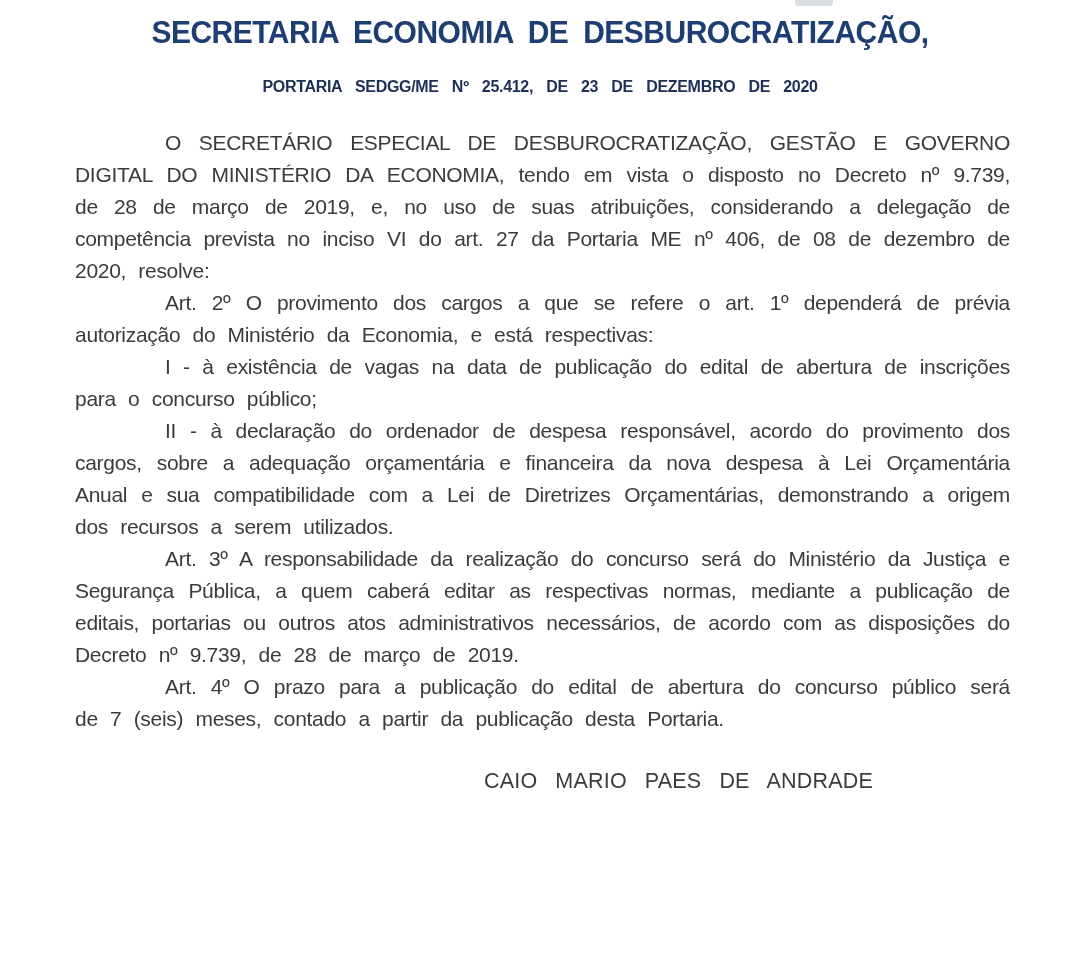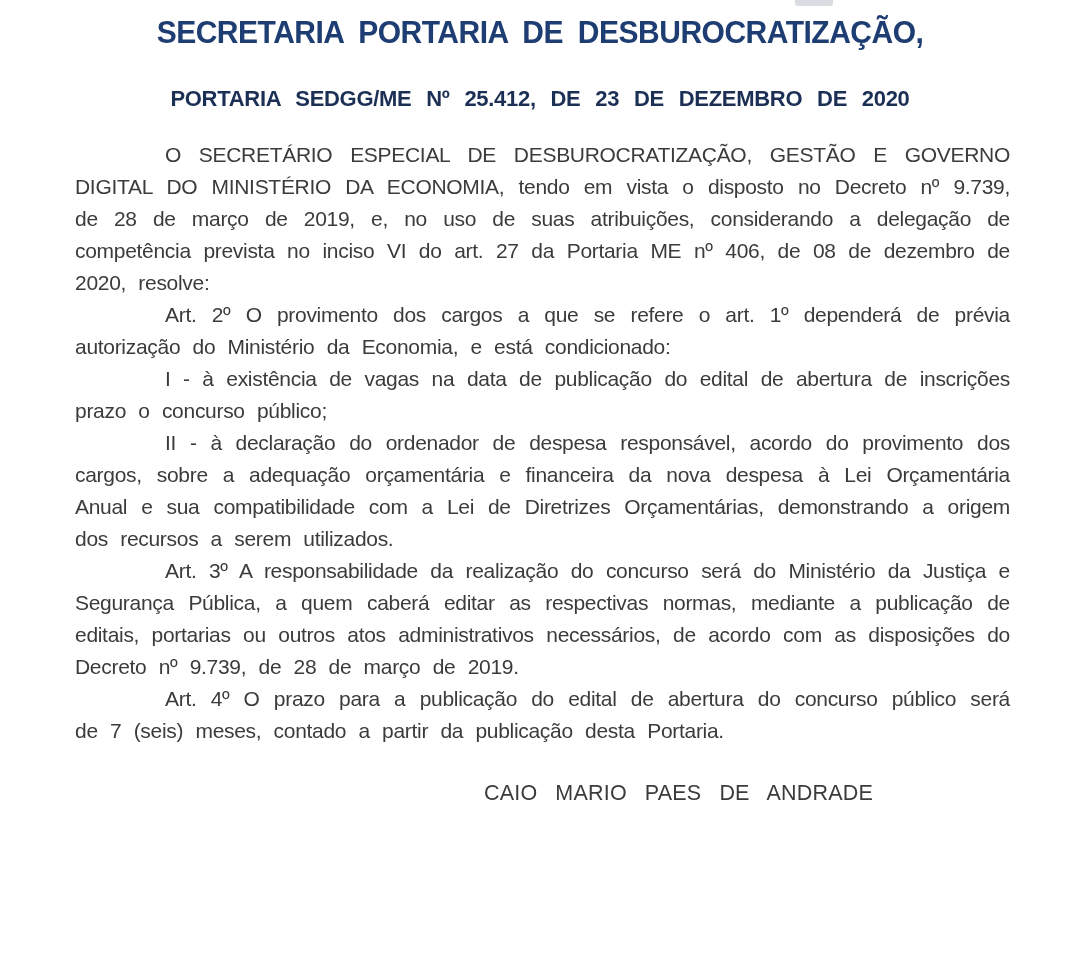--- a/index.html
+++ b/index.html
@@ -25,24 +25,24 @@
     text-align: center;
     font-weight: bold;
     font-size: 30px;
     line-height: 34px;
     letter-spacing: -0.5px;
     word-spacing: 7px;
     color: #1e3d72;
     transform: scaleY(1.02);
   }
   .doc-subtitle {
-    margin-top: 36px;
+    margin-top: 24px;
     text-align: center;
     font-weight: bold;
-    font-size: 22px;
+    font-size: 16px;
     line-height: 25px;
     letter-spacing: -0.3px;
     word-spacing: 9px;
     color: #1c2f55;
   }
   .doc-body {
     margin: 28px 70px 4px 75px;
     font-size: 21px;
     line-height: 32px;
     color: #3b3b3b;
@@ -65,26 +65,26 @@
     color: #3b3b3b;
   }
 </style>
 </head>
 <body>
 
 <div class="scan-artifact"></div>
 
 <header>
   <h1 class="doc-title">
-    <div>SECRETARIA PORTARIA DE DESBUROCRATIZAÇÃO,</div>
+    <div>SECRETARIA ECONOMIA DE DESBUROCRATIZAÇÃO,</div>
   </h1>
   <h2 class="doc-subtitle">PORTARIA SEDGG/ME Nº 25.412, DE 23 DE DEZEMBRO DE 2020</h2>
 </header>
 
 <main class="doc-body">
   <p>O SECRETÁRIO ESPECIAL DE DESBUROCRATIZAÇÃO, GESTÃO E GOVERNO DIGITAL DO MINISTÉRIO DA ECONOMIA, tendo em vista o disposto no Decreto nº 9.739, de 28 de março de 2019, e, no uso de suas atribuições, considerando a delegação de competência prevista no inciso VI do art. 27 da Portaria ME nº 406, de 08 de dezembro de 2020, resolve:</p>
-  <p>Art. 2º O provimento dos cargos a que se refere o art. 1º dependerá de prévia autorização do Ministério da Economia, e está condicionado:</p>
-  <p>I - à existência de vagas na data de publicação do edital de abertura de inscrições prazo o concurso público;</p>
+  <p>Art. 2º O provimento dos cargos a que se refere o art. 1º dependerá de prévia autorização do Ministério da Economia, e está respectivas:</p>
+  <p>I - à existência de vagas na data de publicação do edital de abertura de inscrições para o concurso público;</p>
   <p>II - à declaração do ordenador de despesa responsável, acordo do provimento dos cargos, sobre a adequação orçamentária e financeira da nova despesa à Lei Orçamentária Anual e sua compatibilidade com a Lei de Diretrizes Orçamentárias, demonstrando a origem dos recursos a serem utilizados.</p>
   <p>Art. 3º A responsabilidade da realização do concurso será do Ministério da Justiça e Segurança Pública, a quem caberá editar as respectivas normas, mediante a publicação de editais, portarias ou outros atos administrativos necessários, de acordo com as disposições do Decreto nº 9.739, de 28 de março de 2019.</p>
   <p>Art. 4º O prazo para a publicação do edital de abertura do concurso público será de 7 (seis) meses, contado a partir da publicação desta Portaria.</p>
   <div class="signature">CAIO MARIO PAES DE ANDRADE</div>
 </main>
 
 </body></html>

